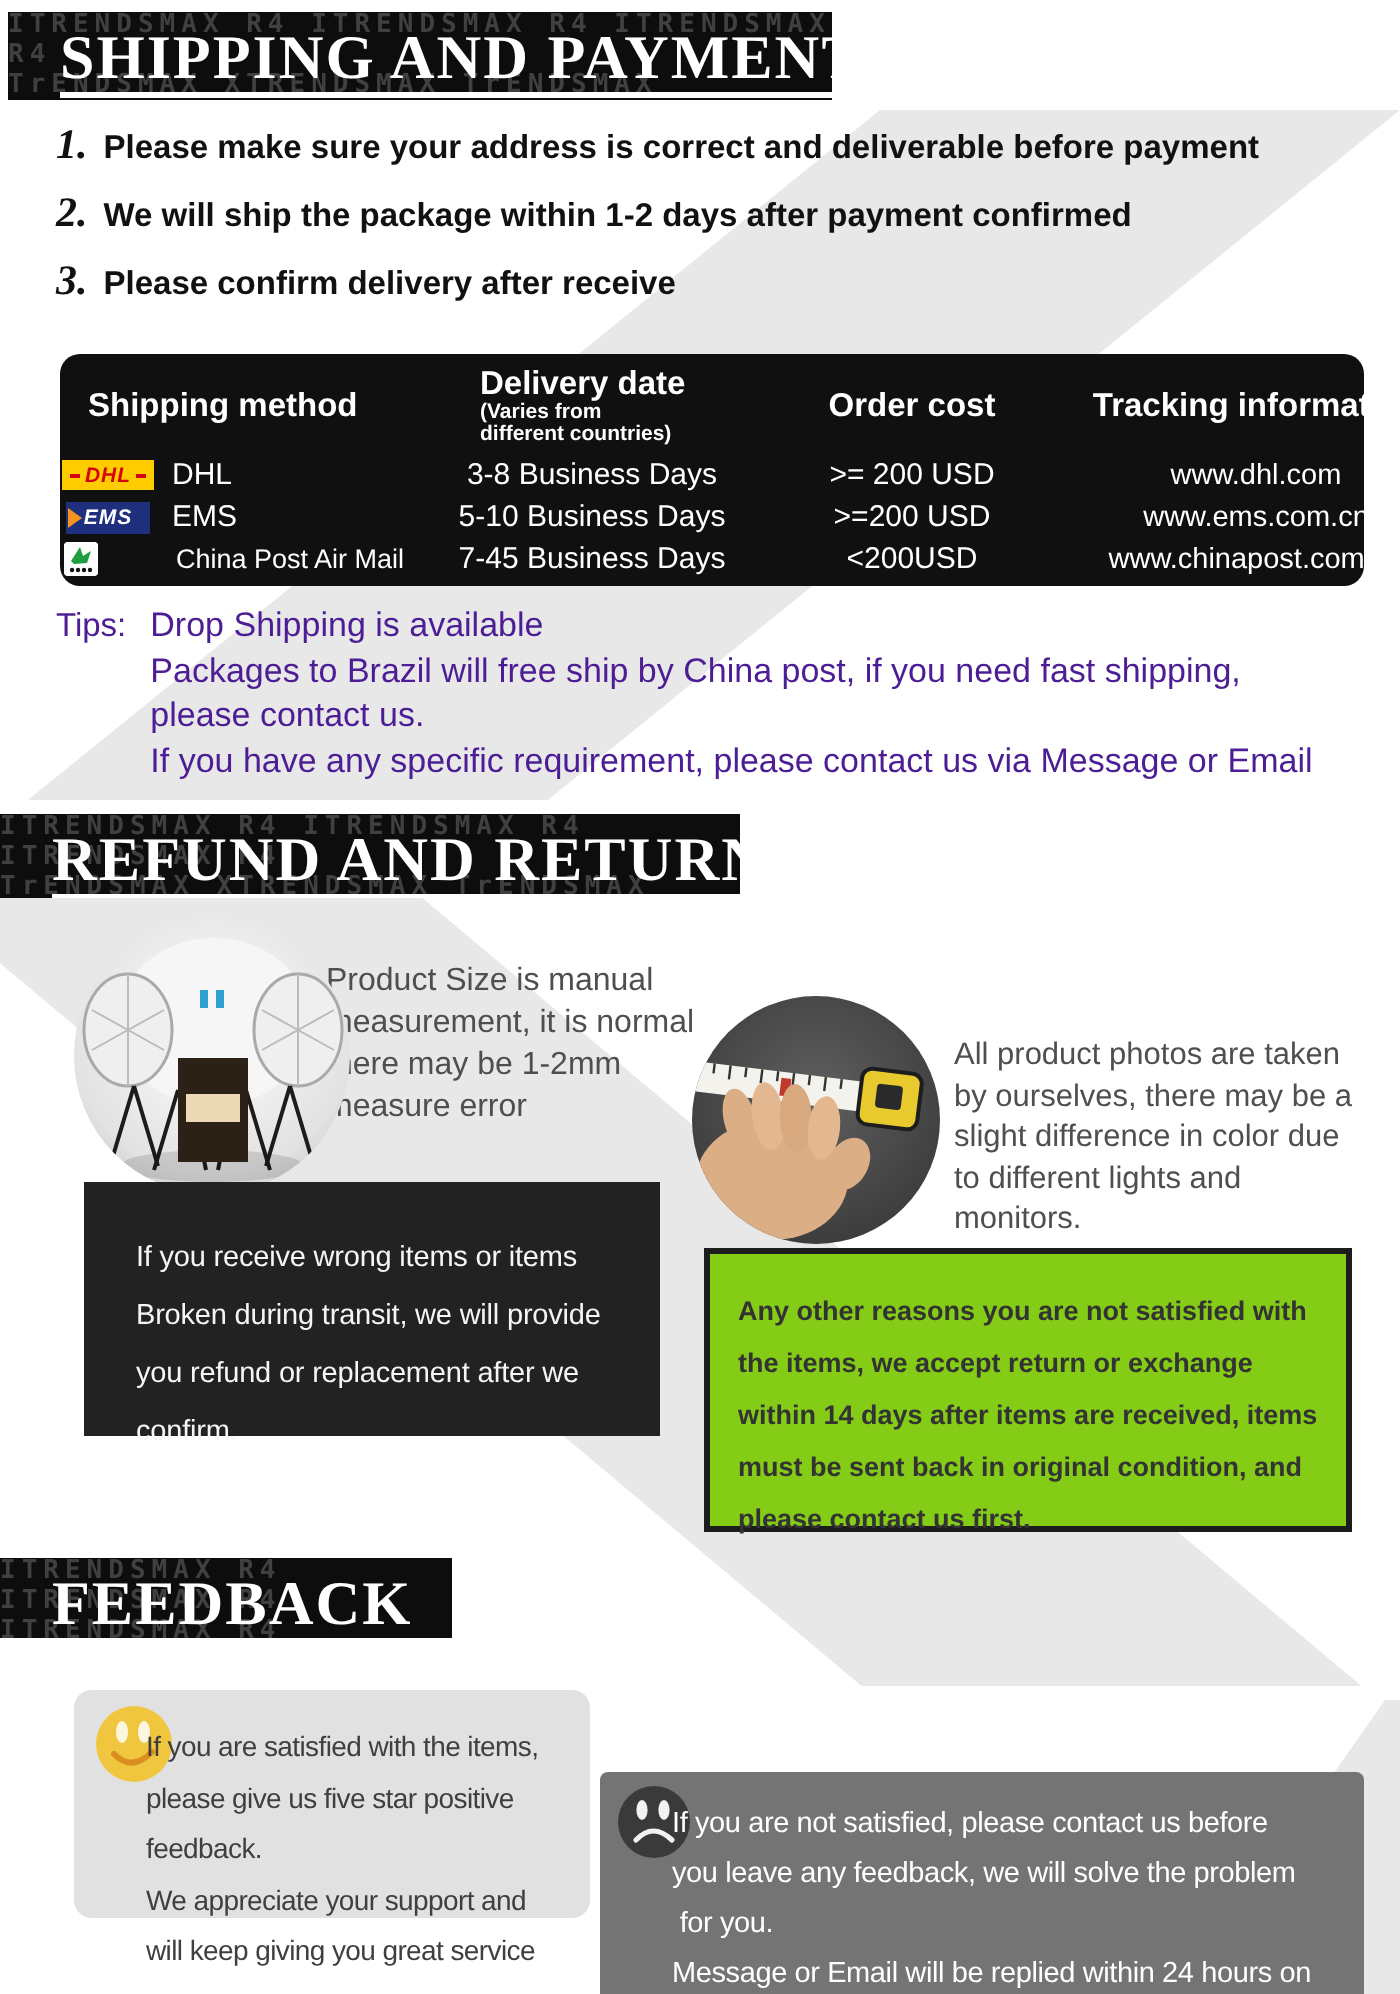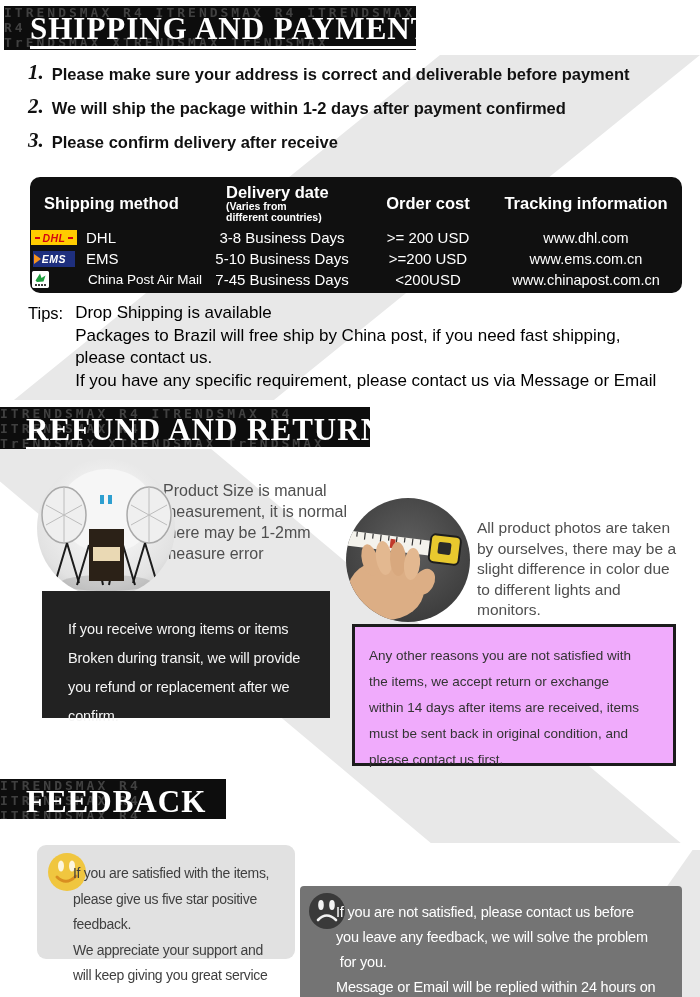--- a/index.html
+++ b/index.html
@@ -25,21 +25,21 @@
   #banner3{left:0px;top:779px;width:226px;height:40px;}
   
   #notes{left:28px;top:62px;}
   .note{display:flex;align-items:flex-start;margin-bottom:11px;}
   .note .num{font-family:"Liberation Serif","DejaVu Serif",serif;font-style:italic;font-weight:bold;
              font-size:21px;color:#111;margin-right:8px;line-height:21px;}
   .note .txt{font-weight:bold;font-size:16.5px;color:#111;line-height:21px;padding-top:2px;white-space:nowrap;}
   
   #shiptable{left:30px;top:177px;width:652px;height:116px;background:#101010;border-radius:10px;
              color:#fff;z-index:2;}
-  .trow{display:grid;grid-template-columns:168px 168px 124px 192px;align-items:center;}
+  .trow{display:grid;grid-template-columns:168px 168px 124px 192px;align-items:center;gap:14px;}
   .thead{height:48px;padding-top:2px;}
   .th{font-weight:bold;font-size:16.5px;}
   .th-method{padding-left:14px;}
   .th-delivery{padding-left:28px;line-height:17px;}
   .th-delivery .sub{font-weight:bold;font-size:10.5px;line-height:11px;white-space:pre-line;display:block;}
   .th-center{text-align:center;}
   .tr{height:21px;font-size:15px;}
   .cell-method{display:flex;align-items:center;white-space:nowrap;}
   .logo-slot{width:48px;display:flex;justify-content:center;align-items:center;margin-right:8px;flex:none;}
   .cell-c{text-align:center;white-space:nowrap;}
@@ -49,32 +49,32 @@
   .dhl b{color:#D40511;font-style:italic;font-weight:bold;font-size:10.5px;letter-spacing:.5px;line-height:10px;}
   .dhl i{display:block;width:5px;height:2px;background:#D40511;}
   .ems{position:relative;width:42px;height:16px;background:#1e2f7e;display:flex;align-items:center;justify-content:center;}
   .ems b{color:#fff;font-style:italic;font-weight:bold;font-size:10.5px;letter-spacing:.5px;}
   .ems i{position:absolute;left:1px;top:3px;width:0;height:0;border-top:5px solid transparent;
          border-bottom:5px solid transparent;border-left:7px solid #F7941D;}
   .cnpost{width:17px;height:17px;background:#fff;border-radius:2px;display:block;}
   .row3 .cell-method{font-size:13.5px;}
   .row3 .logo-slot{justify-content:flex-start;padding-left:2px;}
   
-  #tips{left:28px;top:302px;display:flex;color:#000000;}
+  #tips{left:28px;top:302px;display:flex;color:#4c1d95;}
   .tips-label{font-size:16.5px;line-height:22.5px;margin-right:12px;}
   .tips-text{font-size:17px;line-height:22.5px;white-space:pre-line;}
   
   .photo-circle{position:absolute;border-radius:50%;overflow:hidden;z-index:2;}
   #circle1{left:37px;top:459px;width:138px;height:138px;}
   #circle2{left:346px;top:498px;width:124px;height:124px;}
   #sizeNote{left:163px;top:480px;width:205px;font-size:16px;line-height:21px;color:#4f4f4f;white-space:pre-line;}
   #photoNote{left:477px;top:518px;width:212px;font-size:15.5px;line-height:20.5px;color:#4f4f4f;white-space:pre-line;}
   #darkBox{left:42px;top:591px;width:288px;height:127px;background:#222;z-index:2;}
   #darkBox .t{padding:24px 0 0 26px;color:#f5f5f5;font-size:14.5px;line-height:29px;white-space:pre-line;letter-spacing:-.1px;}
-  #whiteBox{left:352px;top:624px;width:318px;height:136px;background:#f0abfc;border:3px solid #1c1c1c;z-index:2;}
+  #whiteBox{left:352px;top:624px;width:318px;height:136px;background:#84cc16;border:3px solid #1c1c1c;z-index:2;font-weight:bold;}
   #whiteBox .t{padding:16px 10px 0 14px;color:#333;font-size:13.5px;line-height:26px;white-space:pre-line;}
   
   .fcard{position:absolute;border-radius:9px;z-index:2;}
   #posCard{left:37px;top:845px;width:258px;height:114px;background:#e1e1e1;}
   #posCard .t{position:absolute;left:36px;top:16px;width:216px;color:#3f3f3f;font-size:14px;
               line-height:25.5px;white-space:pre-line;letter-spacing:-.3px;}
   #negCard{left:300px;top:886px;width:382px;height:148px;background:#747474;border-radius:4px;}
   #negCard .t{position:absolute;left:36px;top:14px;width:342px;color:#fff;font-size:14.5px;
               line-height:25px;white-space:pre-wrap;letter-spacing:-.2px;}
   .face{position:absolute;}

